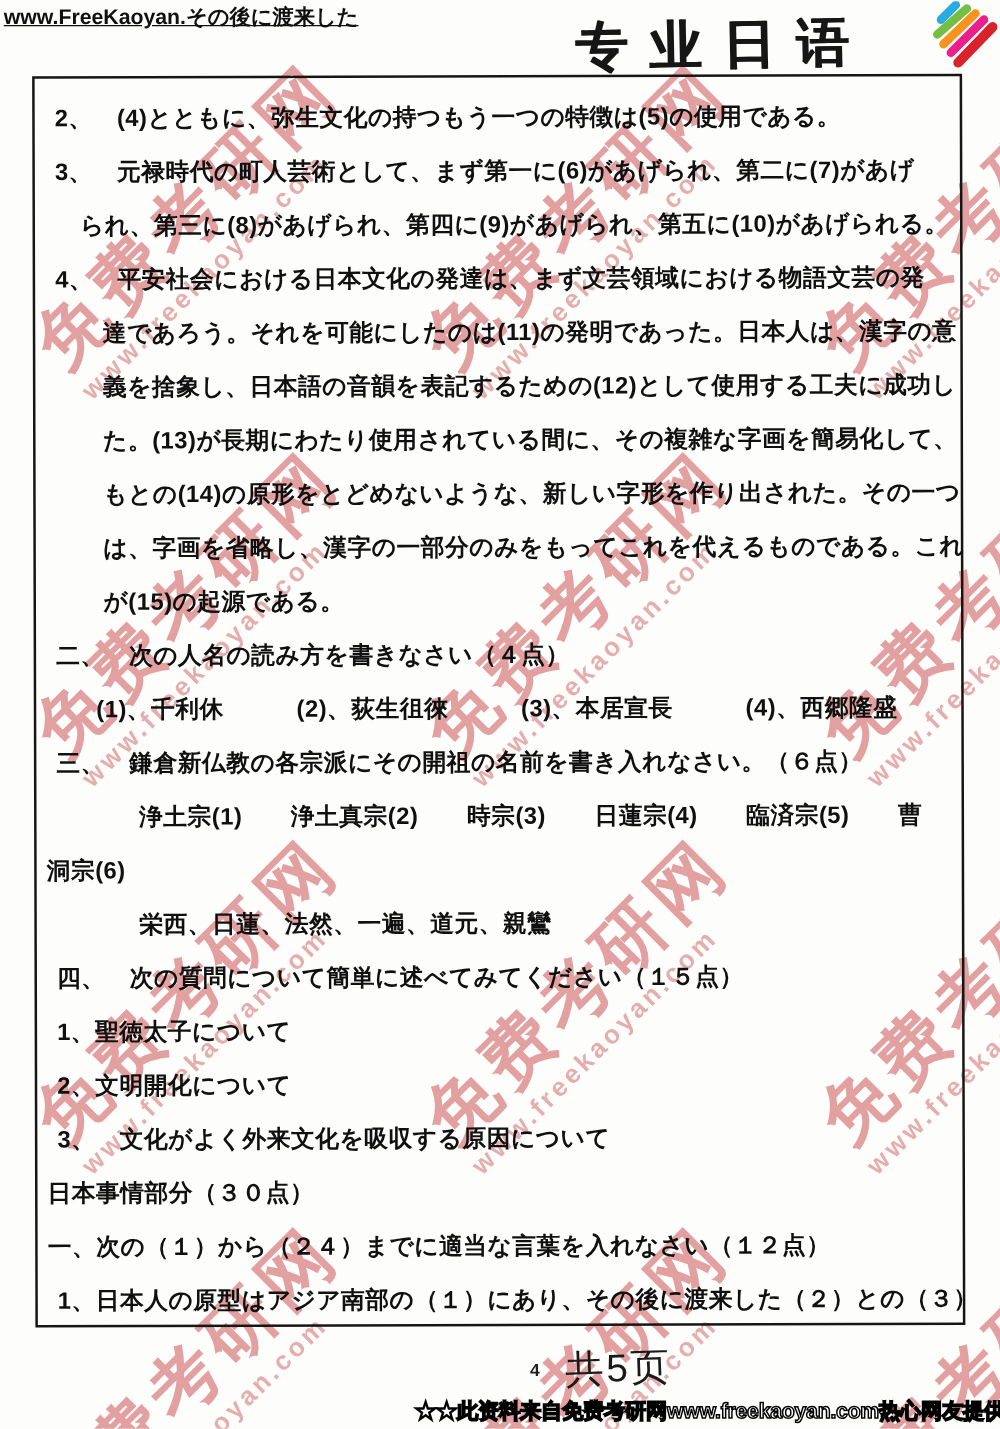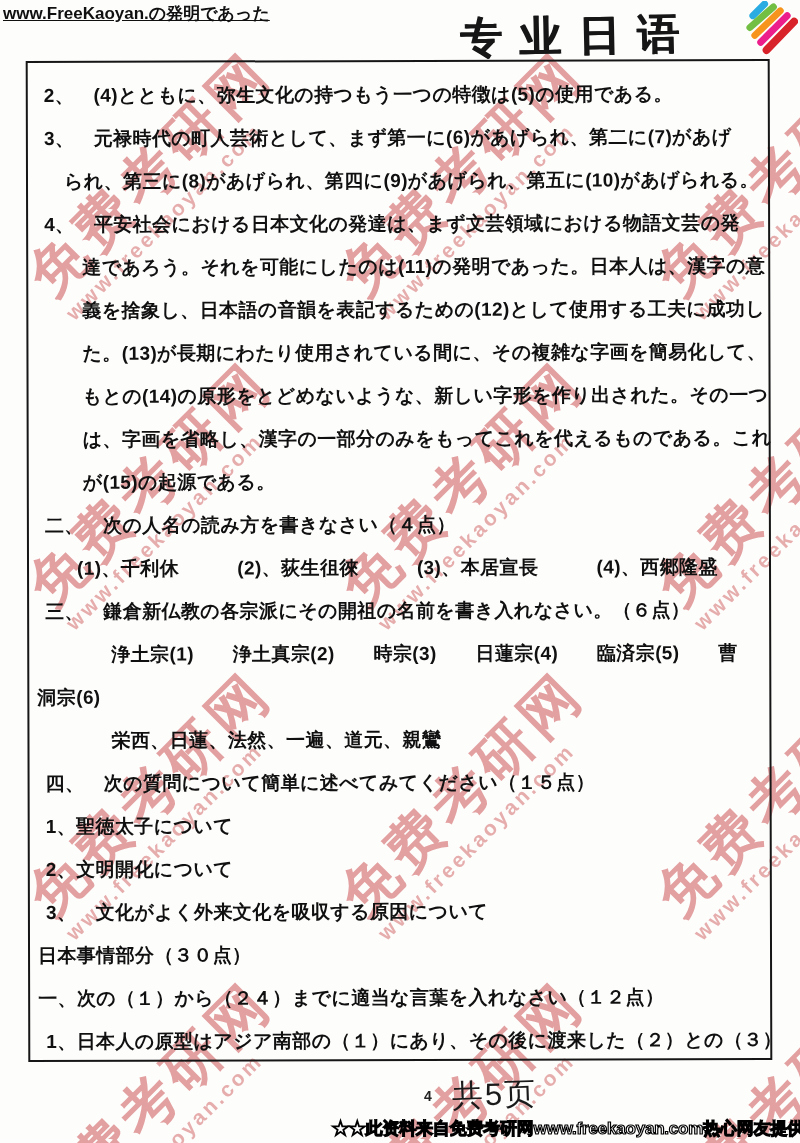--- a/index.html
+++ b/index.html
@@ -104,21 +104,21 @@
     <div class="wm-tile" style="left: 330px; top: 1195px;">
       <div class="wm-big" style="color: rgb(221, 140, 140);">免费考研网</div>
       <div class="wm-small" style="color: rgb(226, 156, 156);">www.freekaoyan.com</div>
     </div>
     <div class="wm-tile" style="left: 646px; top: 1195px;">
       <div class="wm-big" style="color: rgb(221, 140, 140);">免费考研网</div>
       <div class="wm-small" style="color: rgb(226, 156, 156);">www.freekaoyan.com</div>
     </div>
   </div>
 
-<div class="site-header">www.FreeKaoyan.の発明であった</div>
+<div class="site-header">www.FreeKaoyan.その後に渡来した</div>
 
 <div class="exam-title">专业日语</div>
 
 <div class="brand-logo">
   <svg id="logo-svg" width="54" height="54" viewBox="0 0 55 55">
       <line x1="9" y1="15" x2="21" y2="3" stroke="#2aace2" stroke-width="7" stroke-linecap="round"></line>
       <line x1="6" y1="27" x2="30" y2="6" stroke="#72bf44" stroke-width="7" stroke-linecap="round"></line>
       <line x1="11" y1="35" x2="37" y2="10" stroke="#f7941e" stroke-width="7" stroke-linecap="round"></line>
       <line x1="17" y1="42" x2="44" y2="15" stroke="#ec1e8c" stroke-width="7" stroke-linecap="round"></line>
       <line x1="23" y1="50" x2="51" y2="21" stroke="#d9232a" stroke-width="8" stroke-linecap="round"></line>

